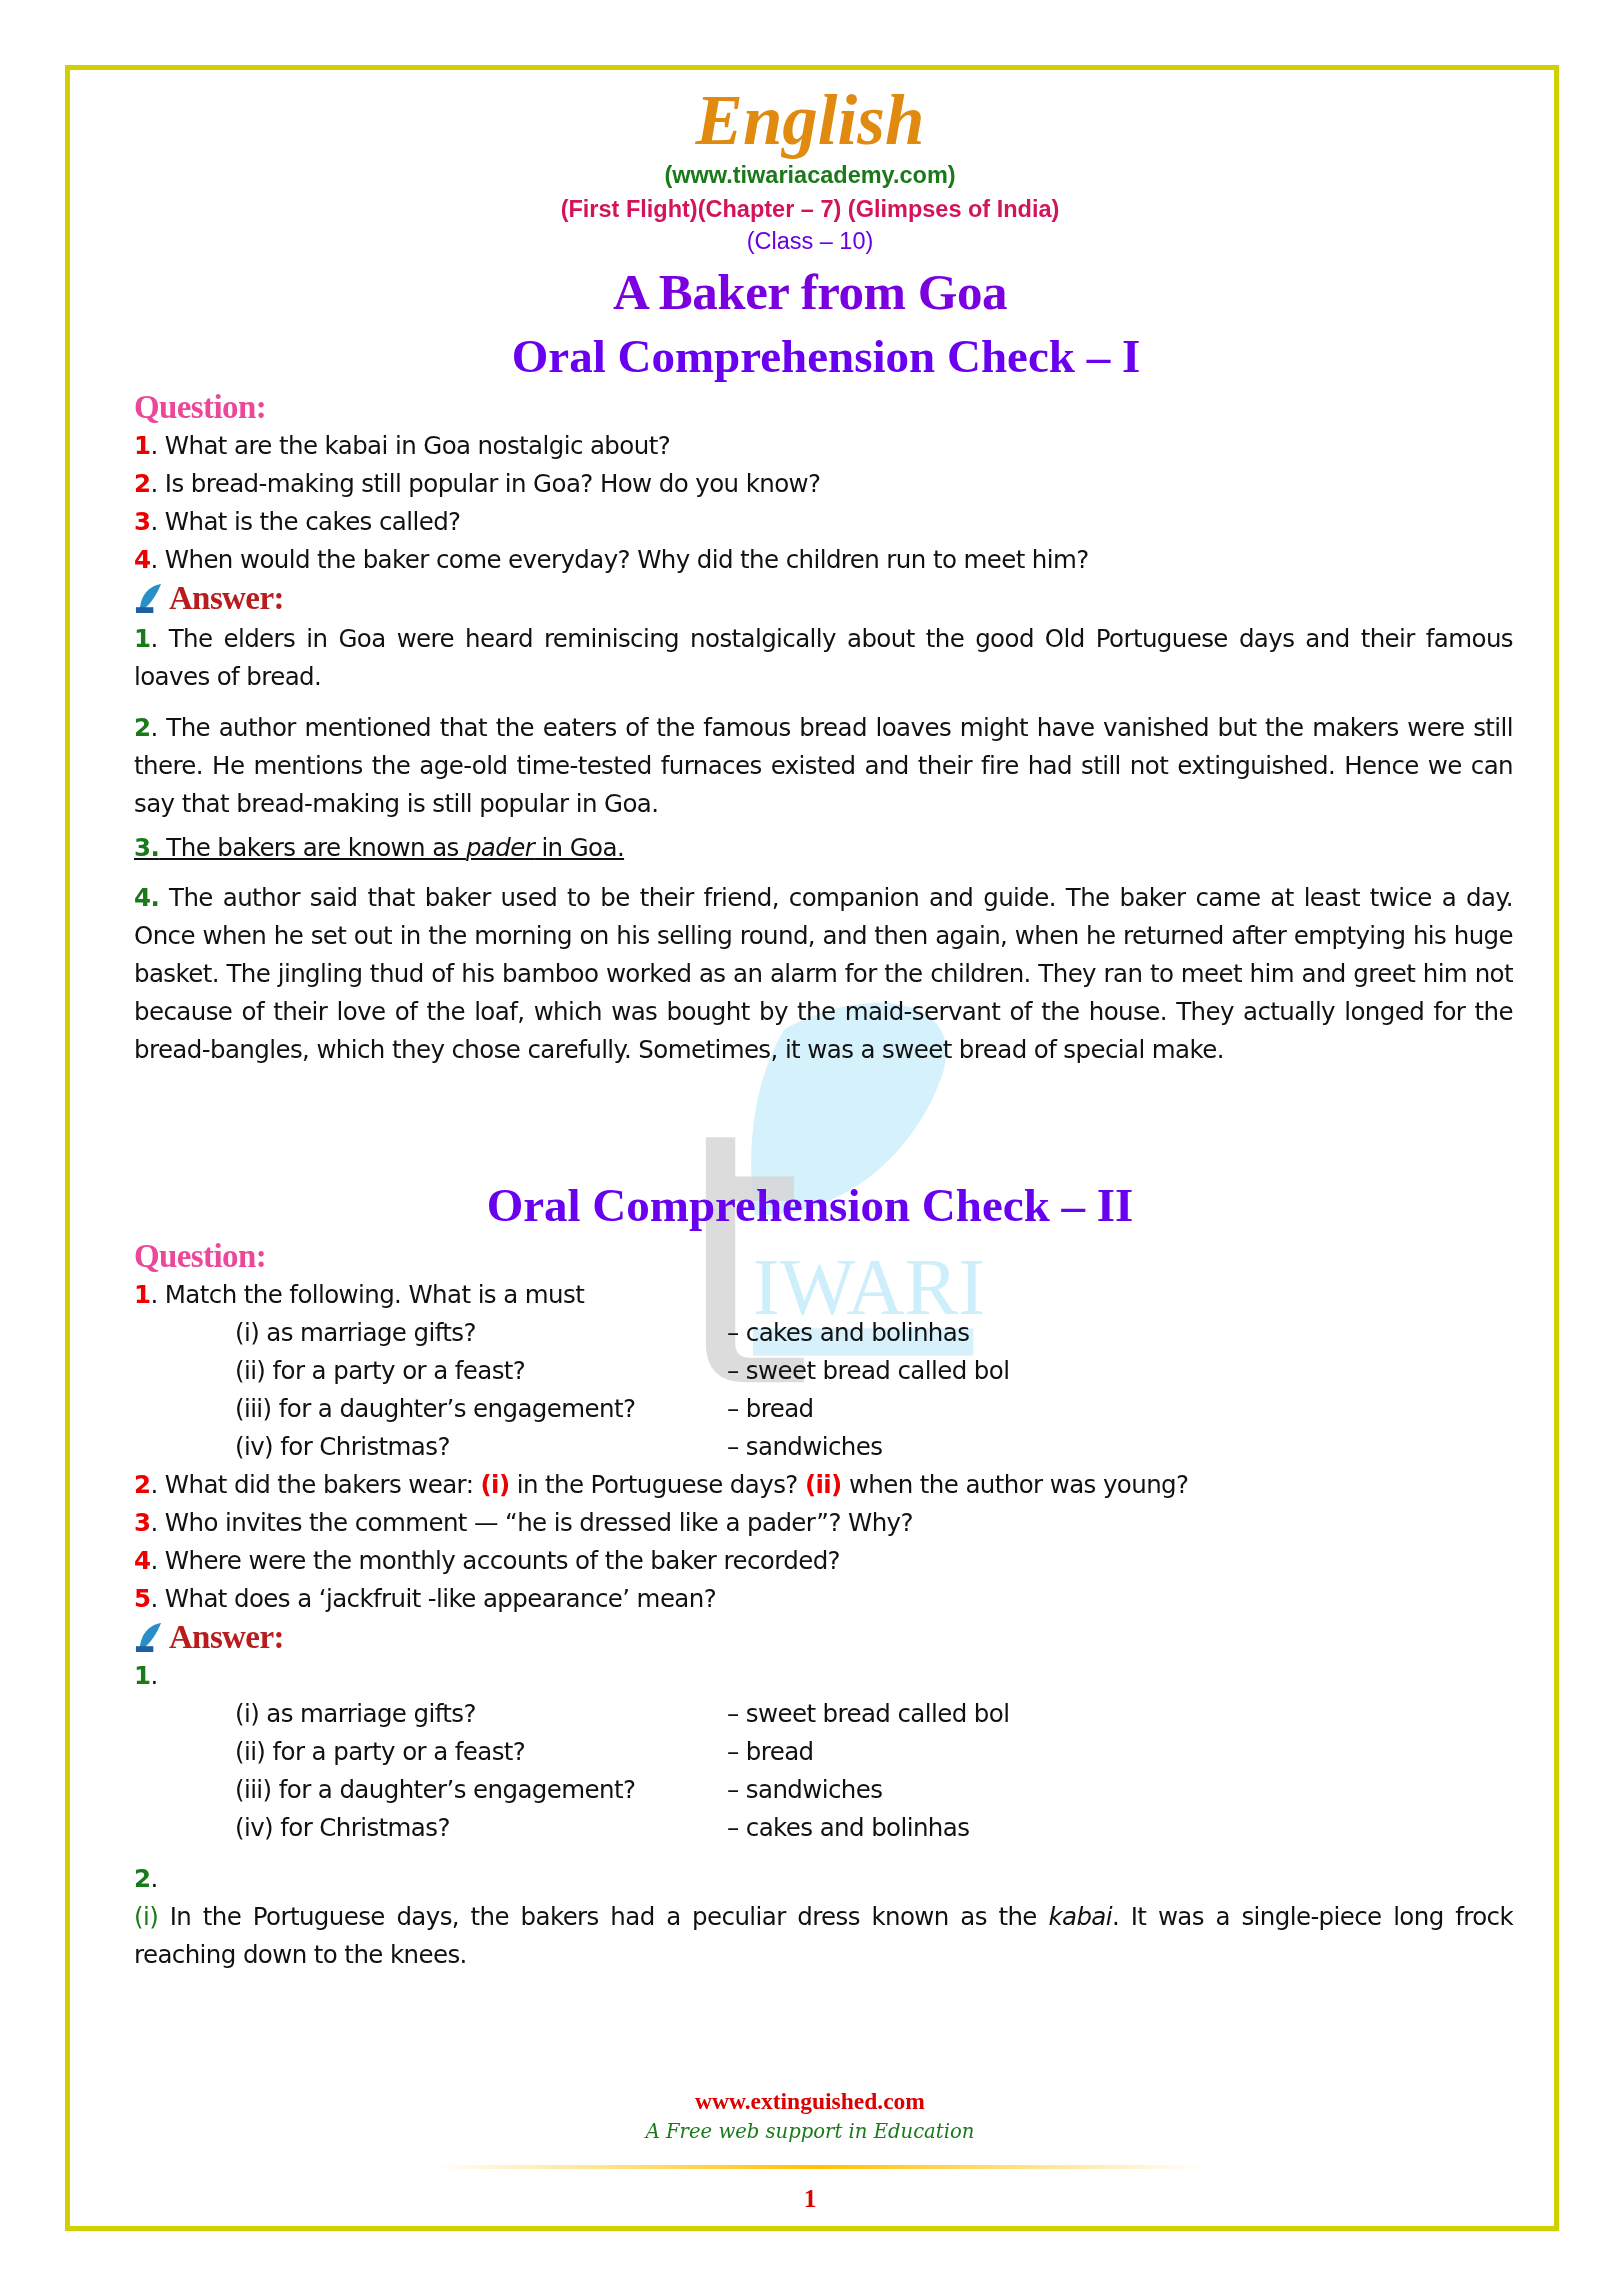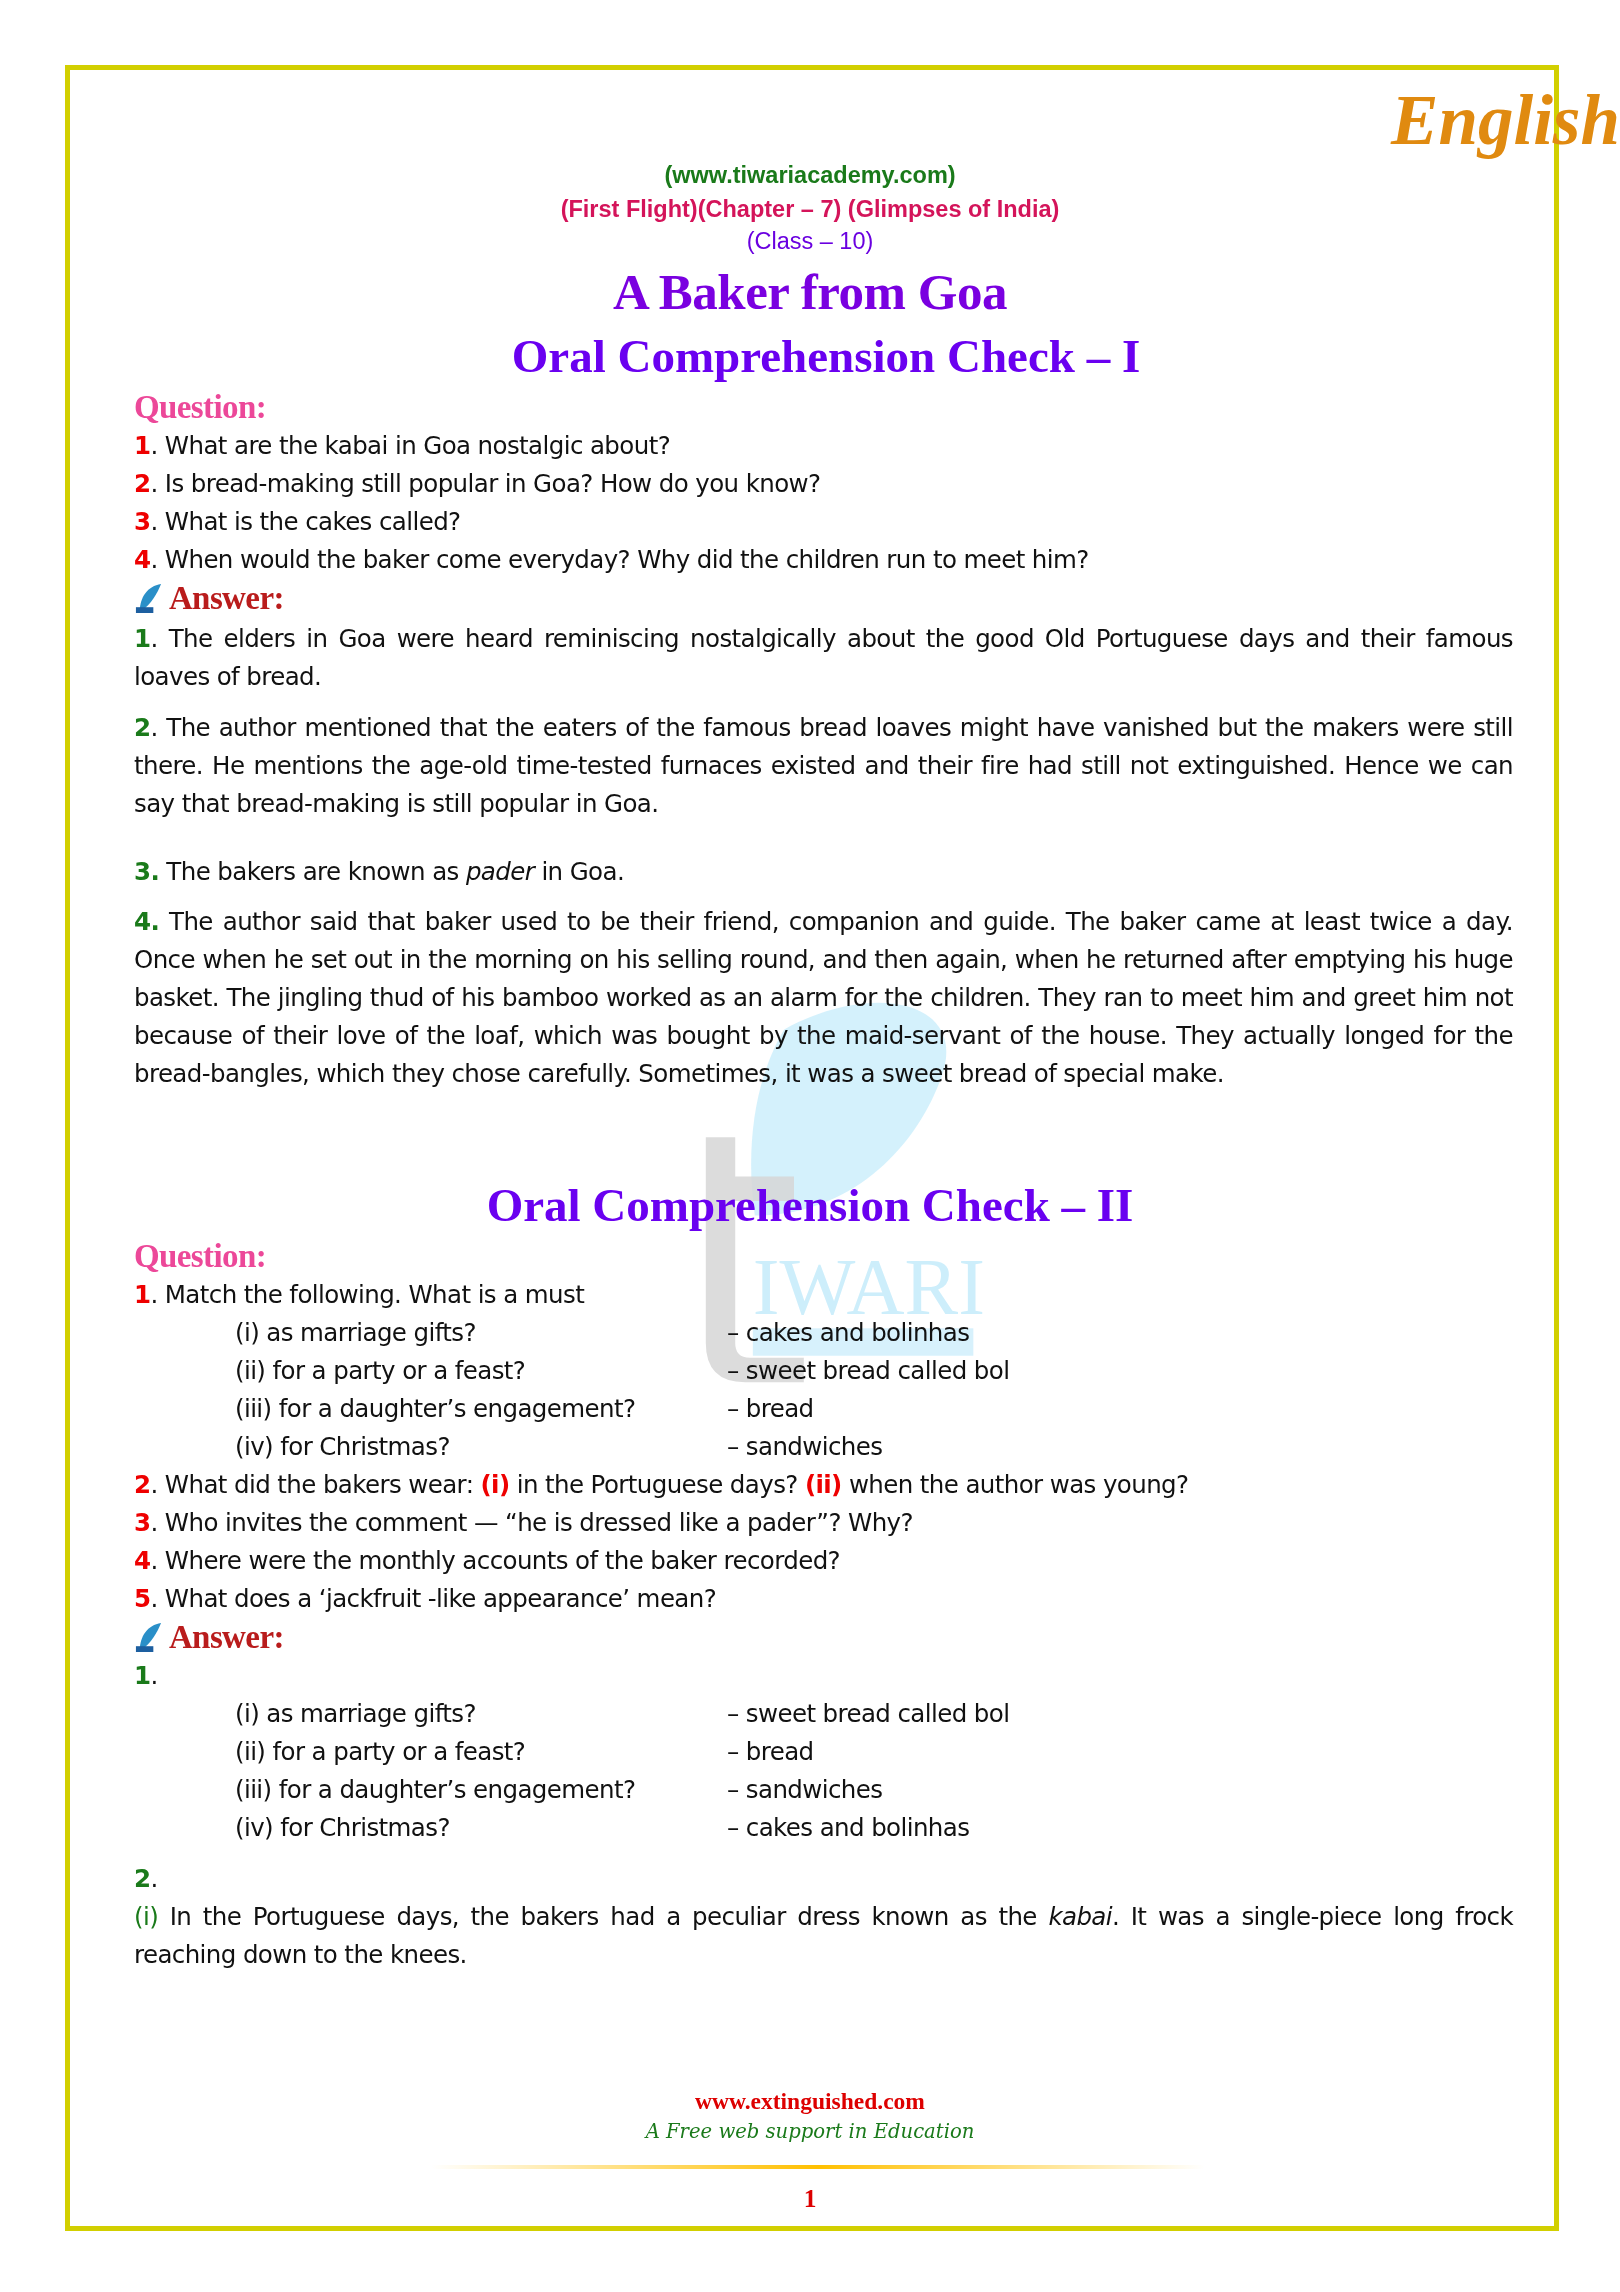--- a/index.html
+++ b/index.html
@@ -3,21 +3,21 @@
 <meta charset="utf-8">
 <style>
   html, body { margin: 0; padding: 0; background: #ffffff; }
   body { width: 1620px; height: 2293px; position: relative; overflow: hidden;
          font-family: "DejaVu Serif", serif; }
   .frame { position: absolute; left: 65px; top: 65px; width: 1484px; height: 2156px;
            border: 5.9px solid #d2cf00; box-sizing: content-box; }
   .abs { position: absolute; }
   .center { left: 0; width: 1620px; text-align: center; }
   .subject { top: 76px; font-family: "Liberation Serif", serif; font-style: italic; font-weight: bold;
-             font-size: 71px; line-height: 88px; color: #e08a10; text-align: right; }
+             font-size: 71px; line-height: 88px; color: #e08a10; }
   .site { top: 162px; font-family: "Liberation Sans", sans-serif; font-weight: bold; font-size: 23.5px; color: #1a7a1a; }
   .book { top: 196px; font-family: "Liberation Sans", sans-serif; font-weight: bold; font-size: 23.5px; color: #d4145a; }
   .klass { top: 228px; font-family: "Liberation Sans", sans-serif; font-weight: normal; font-size: 23.5px; color: #6a00e0; }
   .title { top: 263px; font-family: "Liberation Serif", serif; font-weight: bold; font-size: 51px; color: #7a00e0; letter-spacing: -0.5px; }
   .sec-head { font-family: "Liberation Serif", serif; font-weight: bold; font-size: 47px; color: #6a00f0; }
   .body { left: 134px; width: 1379px; font-family: "DejaVu Sans", sans-serif; font-size: 24.5px;
           color: #111; letter-spacing: -0.6px; }
   .lbl-q { font-family: "Liberation Serif", serif; font-weight: bold; font-size: 33px; color: #ec4899; line-height: 39px; }
   .lbl-a { font-family: "Liberation Serif", serif; font-weight: bold; font-size: 33px; color: #b91c1c; line-height: 39px; display:flex; align-items:center; }
   .line { line-height: 38px; white-space: nowrap; }
@@ -63,21 +63,21 @@
   <div class="line"><span class="num-r">4</span><span>. When would the baker come everyday? Why did the children run to meet him?</span></div>
   <div class="lbl-a">
     <svg class="feather" viewBox="0 0 30 34">
         <path d="M6 30 C 6 16, 14 4, 28 2 C 24 12, 18 22, 8 30 Z" fill="#2a8fc8"></path>
         <rect x="2" y="26" width="18" height="6" fill="#1d5fa0"></rect>
       </svg>
     <span>Answer:</span>
   </div>
   <div class="para" style="margin-top:2px;"><span class="num-g">1</span><span>. The elders in Goa were heard reminiscing nostalgically about the good Old Portuguese days and their famous loaves of bread.</span></div>
   <div class="para" style="margin-top:12.7px;"><span class="num-g">2</span><span>. The author mentioned that the eaters of the famous bread loaves might have vanished but the makers were still there. He mentions the age-old time-tested furnaces existed and their fire had still not extinguished. Hence we can say that bread-making is still popular in Goa.</span></div>
-  <div class="para" style="margin-top:30px;"><span class="num-g">3.</span><span> The bakers are known as </span><em>pader</em><span> in Goa.</span></div>
+  <div class="para" style="margin-top:6px;text-decoration:underline;"><span class="num-g">3.</span><span> The bakers are known as </span><em>pader</em><span> in Goa.</span></div>
   <div class="para" style="margin-top:12.7px;"><span class="num-g">4.</span><span> The author said that baker used to be their friend, companion and guide. The baker came at least twice a day. Once when he set out in the morning on his selling round, and then again, when he returned after emptying his huge basket. The jingling thud of his bamboo worked as an alarm for the children. They ran to meet him and greet him not because of their love of the loaf, which was bought by the maid-servant of the house. They actually longed for the bread-bangles, which they chose carefully. Sometimes, it was a sweet bread of special make.</span></div>
 </div>
 
 <div class="abs center sec-head" style="top:1178px;">Oral Comprehension Check – II</div>
 
 <div class="abs body" style="top:1237px;">
   <div class="lbl-q">Question:</div>
   <div class="line"><span class="num-r">1</span><span>. Match the following. What is a must</span></div>
   <div class="match-row">
       <span class="match-left">(i) as marriage gifts?</span>

